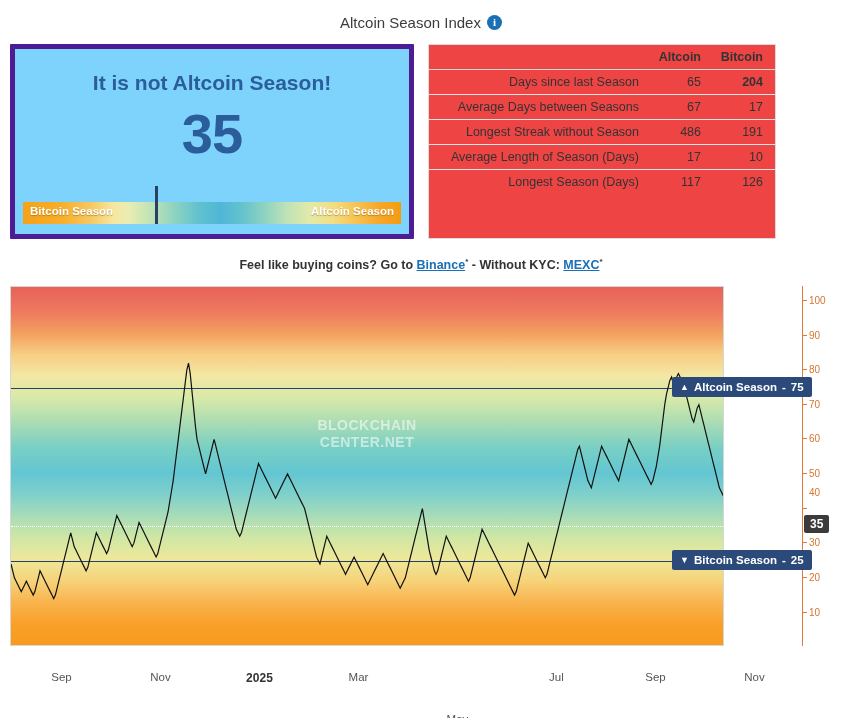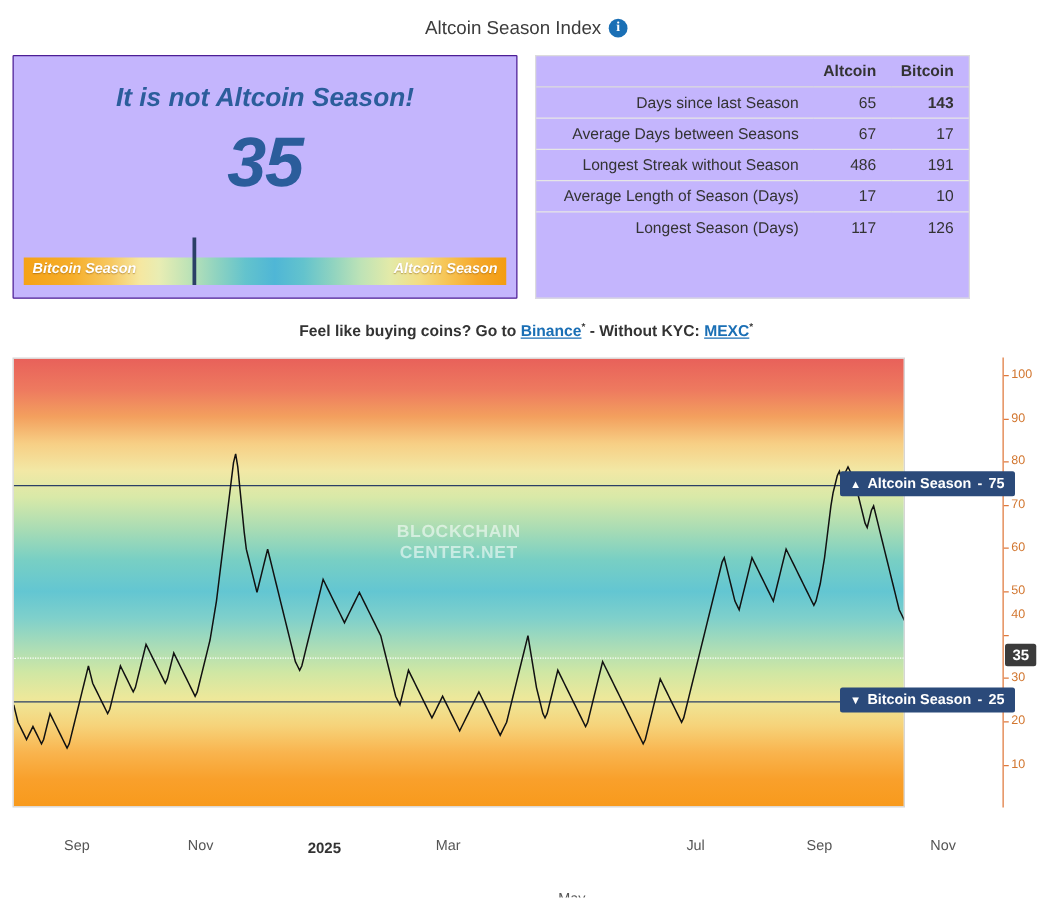--- a/index.html
+++ b/index.html
@@ -36,26 +36,25 @@
 
   
   .top-area {
     display: flex;
     gap: 14px;
     padding: 0 10px;
     align-items: flex-start;
   }
   .left-card {
     width: 404px;
-    border: 1px solid #4c1d95;
-    background: #c4b5fd;
+    border: 5px solid #4c1d95;
+    background: #7dd3fc;
     height: 195px;
     position: relative;
     border-radius: 1px;
-    font-style: italic;
   }
   .season-head {
     text-align: center;
     margin-top: 22px;
     font-size: 21px;
     font-weight: bold;
     color: #2b5d9b;
   }
   .season-value {
     text-align: center;
@@ -99,21 +98,21 @@
     background: #2b3f66;
     top: -16px;
     height: 38px;
   }
 
   
   .table-card {
     width: 348px;
     border: 1px solid #dcdcdc;
     height: 195px;
-    background: #c4b5fd;
+    background: #ef4444;
   }
   table.stats {
     width: 100%;
     border-collapse: collapse;
     font-size: 12.5px;
   }
   table.stats th {
     font-weight: bold;
     color: #333;
     text-align: right;
@@ -289,21 +288,21 @@
           <tr>
             <th class="metric"></th>
             <th>Altcoin</th>
             <th>Bitcoin</th>
           </tr>
         </thead>
         <tbody id="stats-body">
             <tr>
               <td class="metric-name">Days since last Season</td>
               <td class="val">65</td>
-              <td class="val hl-red">143</td>
+              <td class="val hl-red">204</td>
             </tr>
             <tr>
               <td class="metric-name">Average Days between Seasons</td>
               <td class="val">67</td>
               <td class="val">17</td>
             </tr>
             <tr>
               <td class="metric-name">Longest Streak without Season</td>
               <td class="val">486</td>
               <td class="val">191</td>

